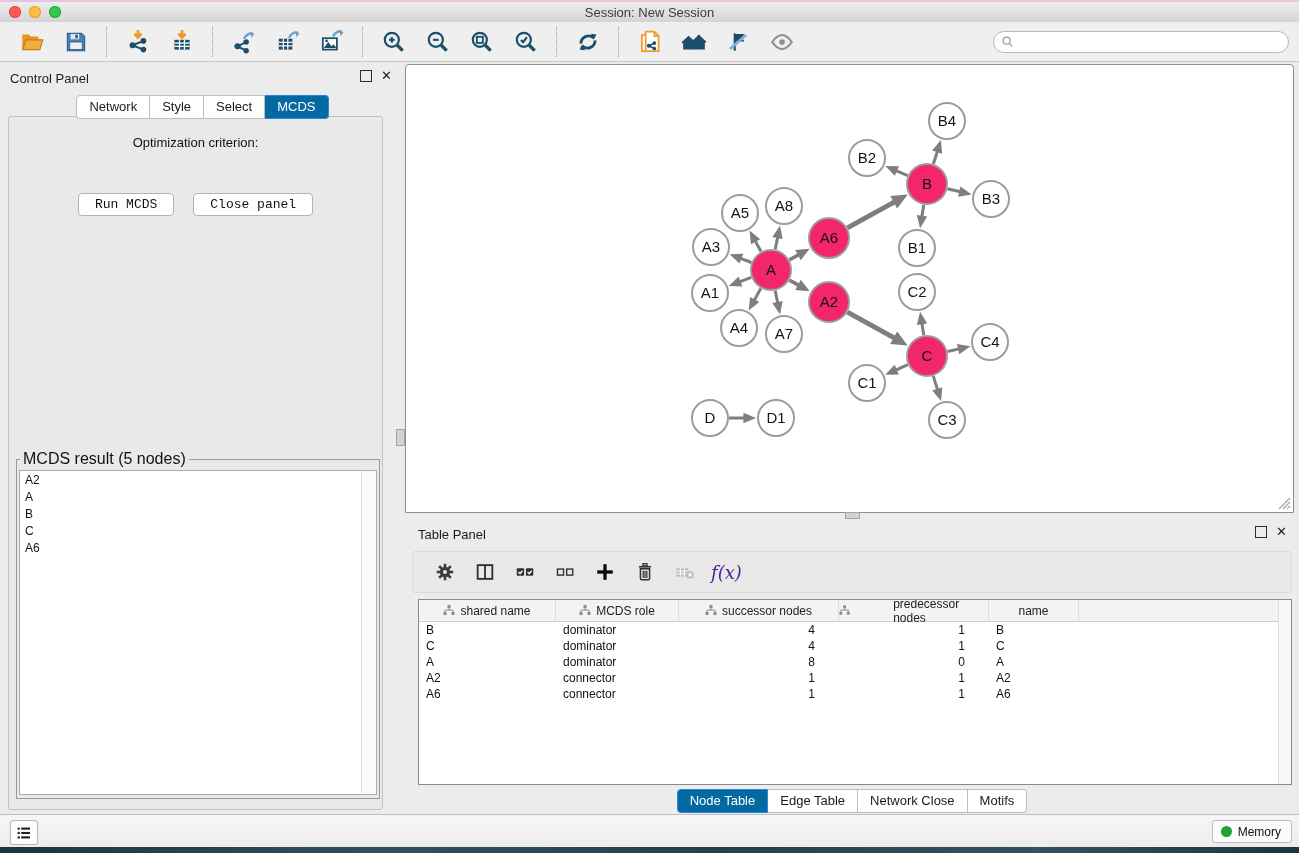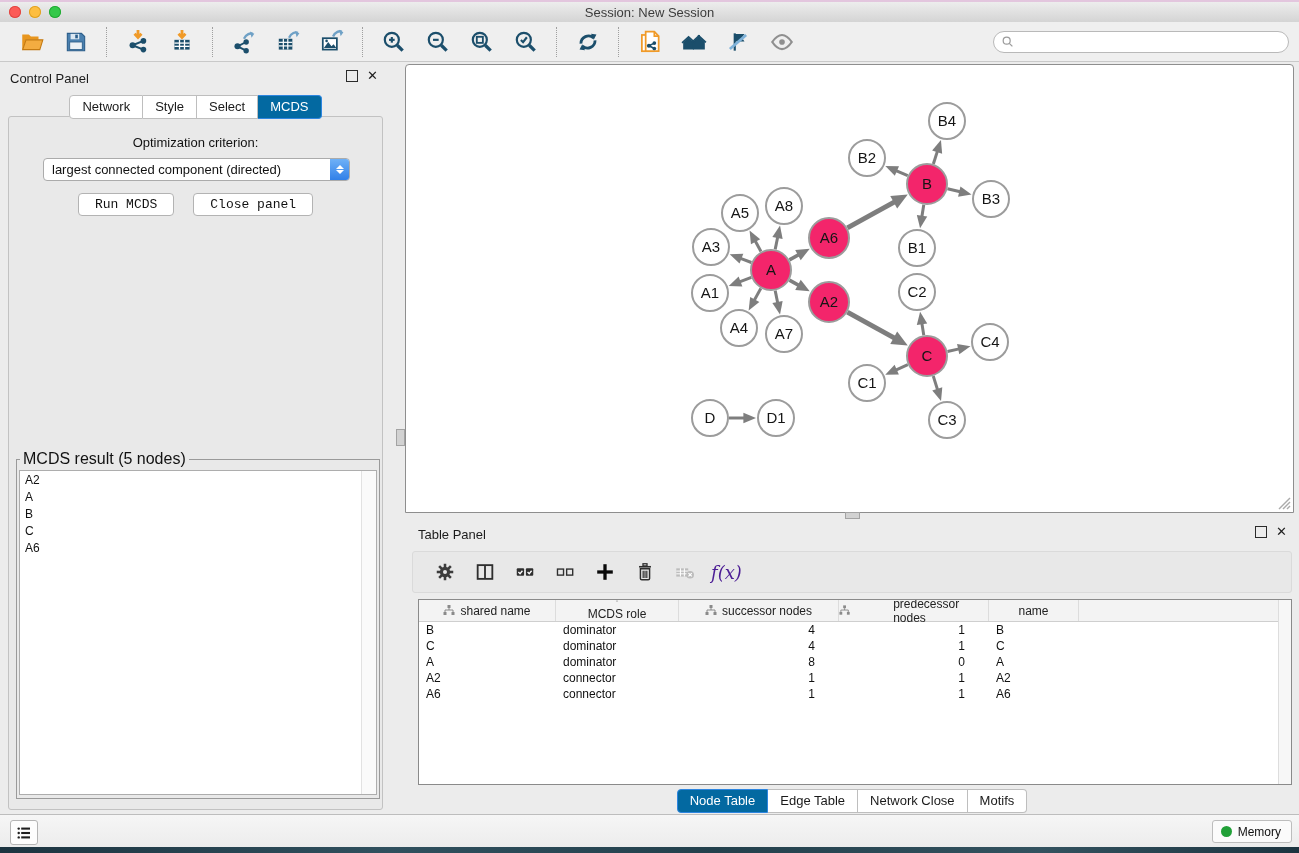--- a/index.html
+++ b/index.html
@@ -45,21 +45,21 @@
   .search-wrap svg{width:14px;height:14px;flex:0 0 auto;}
   .search-wrap input{
     border:none;outline:none;flex:1;height:18px;font-size:12px;background:transparent;
     font-family:"Liberation Sans","DejaVu Sans",sans-serif;
   }
   
   .panel-ctrls{position:absolute;top:8px;display:flex;gap:9px;align-items:center;}
   .float-glyph{width:10px;height:10px;border:1.5px solid #2B2B2B;display:inline-block;}
   .close-glyph{font-size:13px;font-weight:bold;color:#1B1B1B;line-height:10px;}
   
-  #control-panel{position:absolute;left:0;top:62px;width:391px;height:752px;}
+  #control-panel{position:absolute;left:0;top:62px;width:391px;height:752px;padding-left:14px;}
   #cp-title{position:absolute;left:10px;top:9px;font-size:13px;color:#1C1C1C;}
   #cp-tabs{position:absolute;left:0;top:33px;width:100%;display:flex;justify-content:center;z-index:2;}
   .seg-tab{
     padding:3px 12px 4px 12px;background:#FFFFFF;border:1px solid #BEBEBE;border-left-width:0;
     font-size:13px;color:#1A1A1A;cursor:pointer;white-space:nowrap;
   }
   .seg-tab.first{border-left-width:1px;border-radius:4px 0 0 4px;}
   .seg-tab.last{border-radius:0 4px 4px 0;}
   .seg-tab.active{background:#0369a1;border-color:#2E86E0;color:#FFFFFF;}
   #cp-inner{
@@ -344,27 +344,20 @@
     <span class="close-glyph">✕</span>
   </div>
   <div id="cp-tabs">
       <div class="seg-tab first">Network</div>
       <div class="seg-tab">Style</div>
       <div class="seg-tab">Select</div>
       <div class="seg-tab last active">MCDS</div>
     </div>
   <div id="cp-inner">
     <div id="opt-label">Optimization criterion:</div>
-    <div id="criterion-select">
-      <span class="val">largest connected component (directed)</span>
-      <span class="stepper">
-          <span class="chev up"></span>
-          <span class="chev down"></span>
-        </span>
-    </div>
     <div id="cp-buttons">
       <button class="cp-btn">Run MCDS</button>
       <button class="cp-btn">Close panel</button>
     </div>
     <fieldset id="mcds-fieldset">
       <legend>MCDS result (5 nodes)</legend>
       <div id="mcds-list">
         <div id="mcds-items">
             <div class="result-item">A2</div>
             <div class="result-item">A</div>
@@ -636,21 +629,21 @@
           <svg width="12" height="11" viewBox="0 0 12 11">
             <g fill="#8A8A8A">
               <rect x="4.5" y="0" width="3" height="3"></rect>
               <rect x="0.5" y="7" width="3" height="3"></rect>
               <rect x="8.5" y="7" width="3" height="3"></rect>
             </g>
             <path d="M6 3v2M2 7V5h8v2" fill="none" stroke="#8A8A8A" stroke-width="1"></path>
           </svg>
           <span>shared name</span>
         </div>
-        <div class="th" style="width: 123px; flex-direction: column;">
+        <div class="th" style="width: 123px;">
           <svg width="12" height="11" viewBox="0 0 12 11">
             <g fill="#8A8A8A">
               <rect x="4.5" y="0" width="3" height="3"></rect>
               <rect x="0.5" y="7" width="3" height="3"></rect>
               <rect x="8.5" y="7" width="3" height="3"></rect>
             </g>
             <path d="M6 3v2M2 7V5h8v2" fill="none" stroke="#8A8A8A" stroke-width="1"></path>
           </svg>
           <span>MCDS role</span>
         </div>

